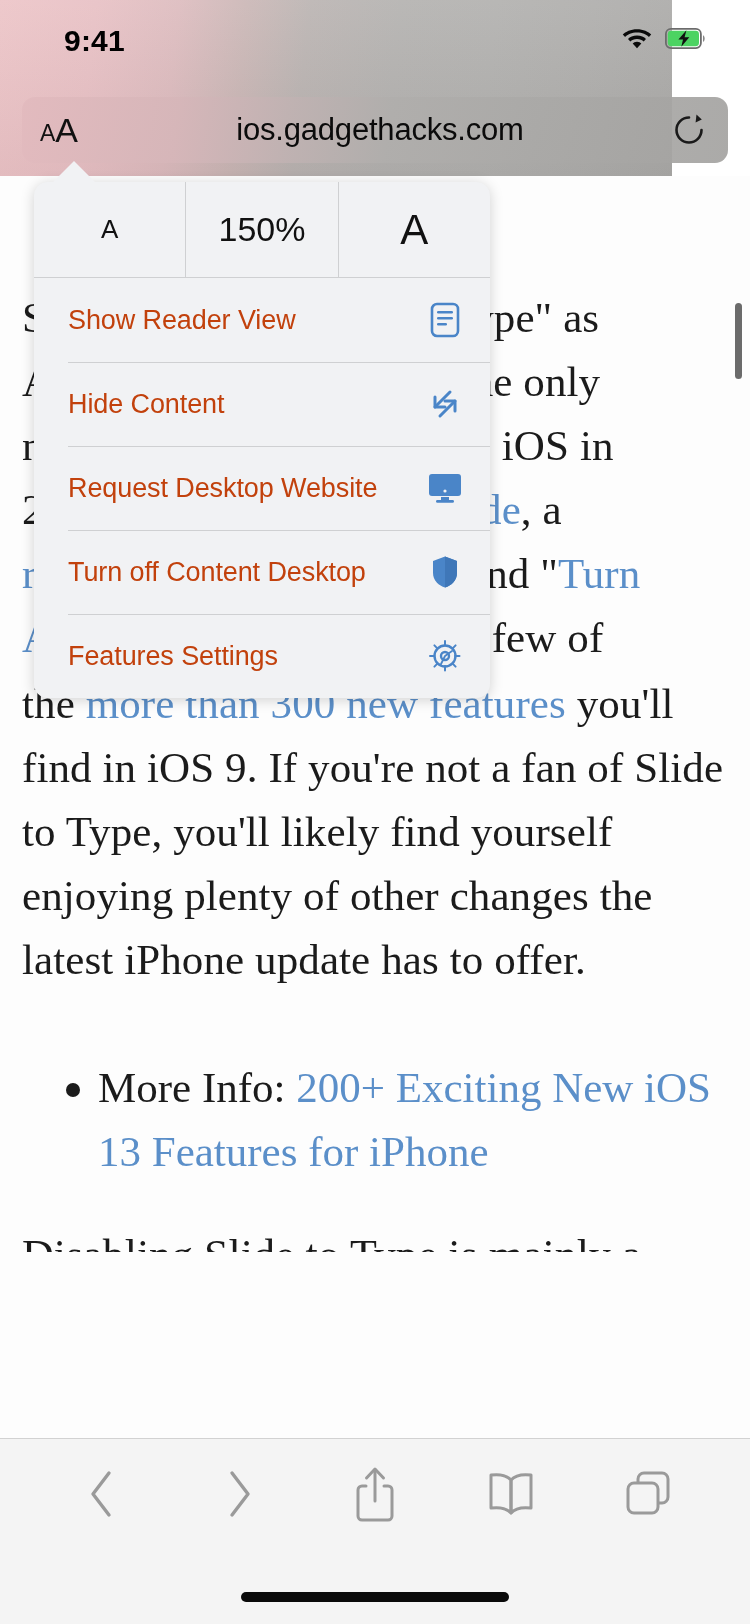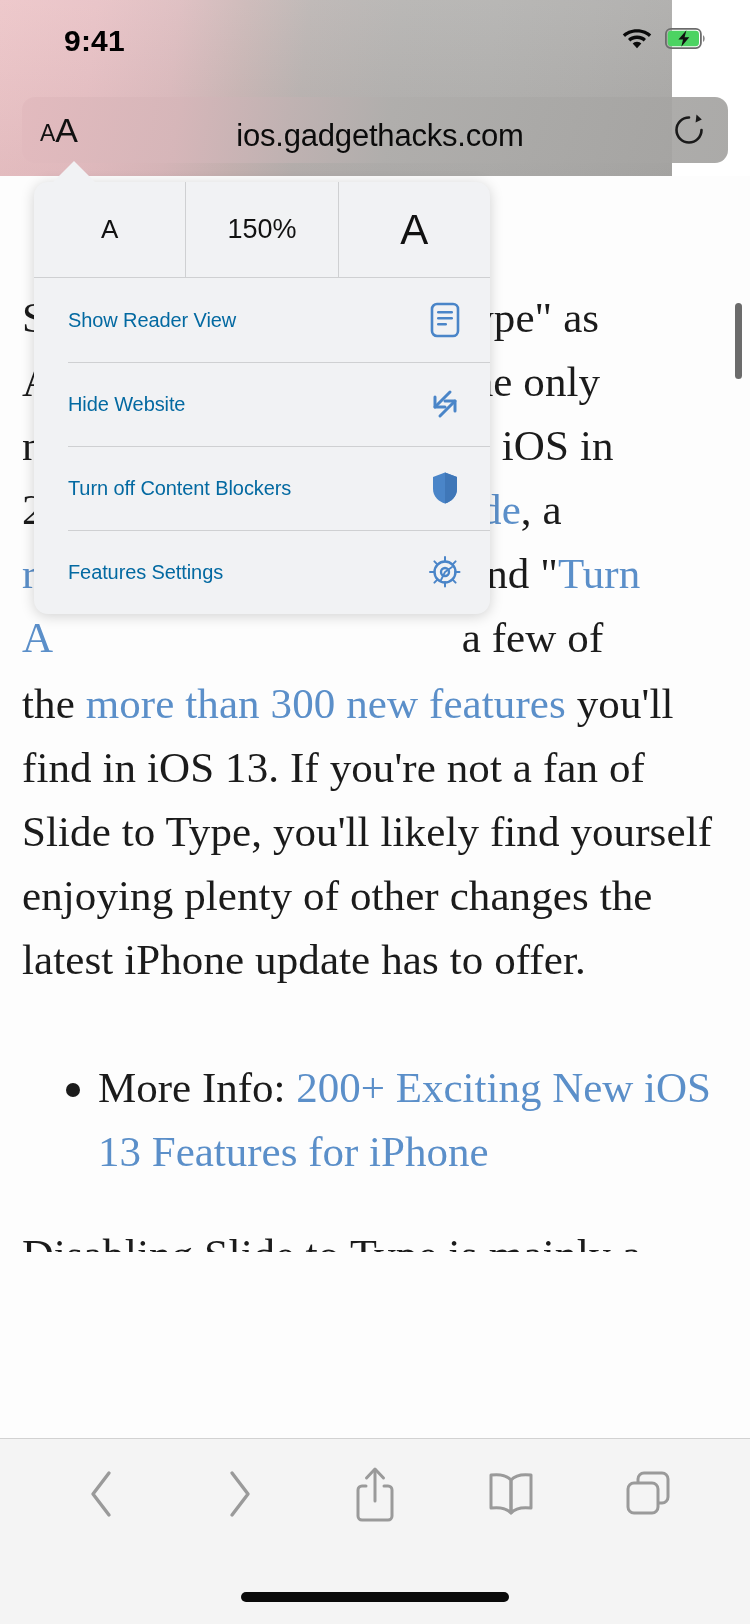--- a/index.html
+++ b/index.html
@@ -54,21 +54,21 @@
         rgba(164,163,161,0.92) 100%);
     display:flex; align-items:center;
   }
   #aa-button {
     position:absolute; left:18px; top:0; height:66px;
     display:flex; align-items:center; color:#111;
   }
   #aa-button .small-a { font-size:23px; line-height:1; position:relative; top:3px; }
   #aa-button .big-a   { font-size:34px; line-height:1; }
   #url-wrap {
-    position:absolute; left:0; right:0; top:6px; height:66px;
+    position:absolute; left:0; right:0; top:0; height:66px;
     display:flex; align-items:center; justify-content:center; gap:10px;
   }
   #url-text { font-size:31px; color:#0b0b0b; letter-spacing:-0.2px; }
   #reload-button {
     position:absolute; right:22px; top:0; height:66px;
     display:flex; align-items:center;
   }
   .reload-icon { width:34px; height:34px; display:block; }
 
   
@@ -154,38 +154,38 @@
     display:flex; height:96px;
     border-bottom:1px solid #cfd0d2;
   }
   .zoom-cell {
     flex:1;
     display:flex; align-items:center; justify-content:center;
     color:#111;
   }
   .zoom-cell + .zoom-cell { border-left:1px solid #cfd0d2; }
   #zoom-smaller { font-size:26px; }
-  #zoom-level   { font-size:27px; }
+  #zoom-level   { font-size:34px; }
   #zoom-larger  { font-size:42px; }
 
   .menu-item {
     position:relative;
     height:84px;
     display:flex; align-items:center;
     padding:0 26px 0 34px;
   }
   .menu-item + .menu-item::before {
     content:"";
     position:absolute; left:34px; right:0; top:0; height:1px;
     background:#cfd0d2;
   }
   .menu-label {
     flex:1;
-    font-size:20px;
-    color:#0369a1;
+    font-size:27px;
+    color:#c2410c;
     letter-spacing:-0.1px;
   }
   .menu-icon {
     width:38px; height:38px;
     display:flex; align-items:center; justify-content:center;
   }
   .menu-icon svg { display:block; }
 
   
   #toolbar {
@@ -227,21 +227,21 @@
         <span style="display:inline-block;width:392px"></span><span> to iOS in</span><br>
         <span>2</span>
         <span style="display:inline-block;width:404px"></span><a class="lnk" href="#">ode</a><span>, a</span><br>
         <span class="lnk">r</span>
         <span style="display:inline-block;width:398px"></span><span>, and "</span><a class="lnk" href="#">Turn</a><br>
         <span class="lnk">A</span>
         <span style="display:inline-block;width:400px"></span><span>a few of</span>
       </div>
 
       <div class="para" id="para-2">
-        <span>the </span><a class="lnk" href="#">more than 300 new features</a><span> you'll find in iOS 13. If you're not a fan of Slide to Type, you'll likely find yourself enjoying plenty of other changes the latest iPhone update has to offer.</span>
+        <span>the </span><a class="lnk" href="#">more than 300 new features</a><span> you'll find in iOS 9. If you're not a fan of Slide to Type, you'll likely find yourself enjoying plenty of other changes the latest iPhone update has to offer.</span>
       </div>
 
       <ul id="bullets">
         <li>
           <span>More Info: </span><a class="lnk" href="#">200+ Exciting New iOS 13 Features for iPhone</a>
         </li>
       </ul>
 
       <div id="heading-clip">Disabling Slide to Type is mainly a</div>
     </div>
@@ -264,36 +264,47 @@
         <svg width="30" height="36" viewBox="0 0 30 36">
           <rect x="2" y="2" width="26" height="32" rx="5" fill="none" stroke="#4a85c8" stroke-width="2.6"></rect>
           <rect x="7" y="9" width="16" height="2.6" rx="1.3" fill="#4a85c8"></rect>
           <rect x="7" y="15" width="16" height="2.6" rx="1.3" fill="#4a85c8"></rect>
           <rect x="7" y="21" width="10" height="2.6" rx="1.3" fill="#4a85c8"></rect>
         </svg>
       </span>
     </div>
 
     <div class="menu-item">
-      <span class="menu-label">Hide Website</span>
+      <span class="menu-label">Hide Content</span>
       <span class="menu-icon">
         <svg width="34" height="34" viewBox="0 0 34 34">
           <g stroke="#4a85c8" stroke-width="3" stroke-linecap="round" stroke-linejoin="round" fill="none">
             <path d="M22 5 L7 20"></path>
             <path d="M7 10 L7 20 L17 20"></path>
             <path d="M12 29 L27 14"></path>
             <path d="M27 24 L27 14 L17 14"></path>
           </g>
         </svg>
       </span>
     </div>
 
-
     <div class="menu-item">
-      <span class="menu-label">Turn off Content Blockers</span>
+      <span class="menu-label">Request Desktop Website</span>
+      <span class="menu-icon">
+        <svg width="36" height="32" viewBox="0 0 36 32">
+          <rect x="2" y="2" width="32" height="22" rx="3" fill="#4a85c8"></rect>
+          <circle cx="18" cy="19" r="1.6" fill="#f1f2f4"></circle>
+          <rect x="14" y="25" width="8" height="3" fill="#4a85c8"></rect>
+          <rect x="9" y="28" width="18" height="2.8" rx="1.4" fill="#4a85c8"></rect>
+        </svg>
+      </span>
+    </div>
+
+    <div class="menu-item">
+      <span class="menu-label">Turn off Content Desktop</span>
       <span class="menu-icon">
         <svg width="28" height="34" viewBox="0 0 28 34">
           <path d="M14 1.5 L26 6 V18 C26 26 20 30.5 14 32.5 C8 30.5 2 26 2 18 V6 Z" fill="#4a85c8"></path>
           <path d="M14 1.5 L26 6 V18 C26 26 20 30.5 14 32.5 Z" fill="#3f77b8"></path>
         </svg>
       </span>
     </div>
 
     <div class="menu-item">
       <span class="menu-label">Features Settings</span>

